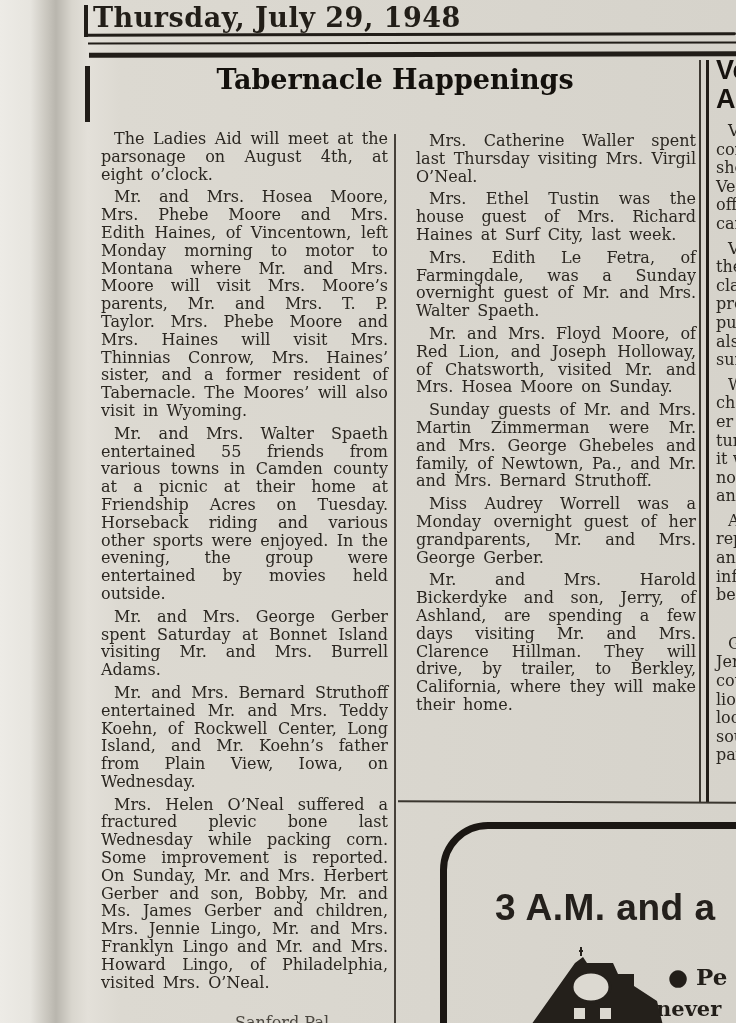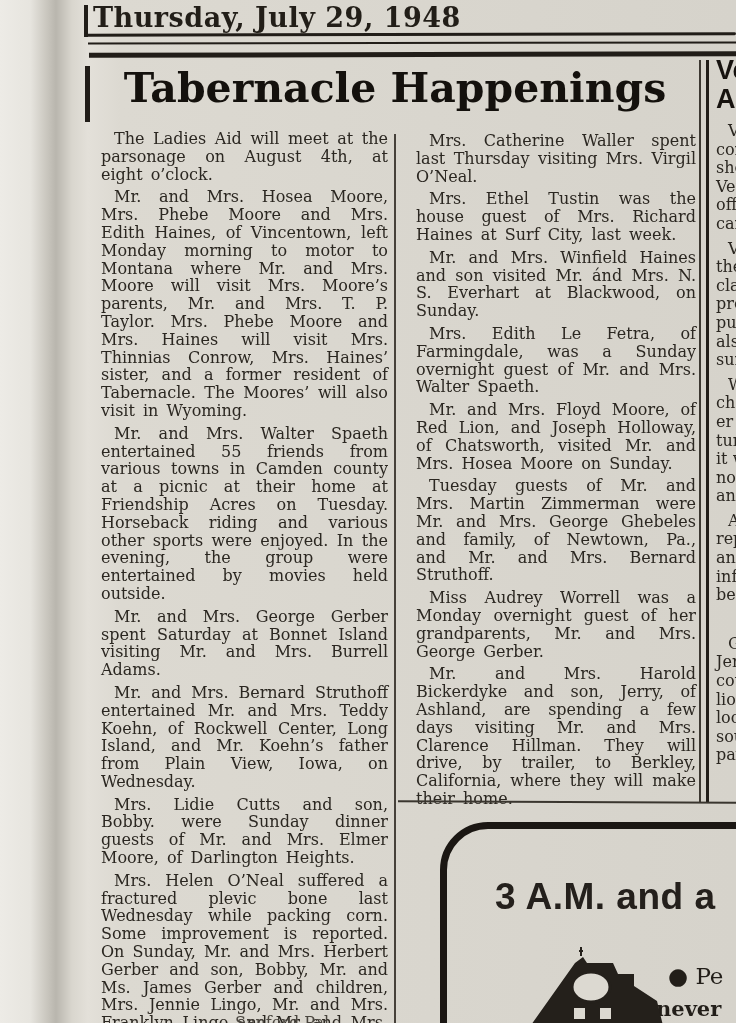--- a/index.html
+++ b/index.html
@@ -4,35 +4,35 @@
 <style>
   html,body{margin:0;padding:0;}
   .page{
     position:relative;width:736px;height:1023px;overflow:hidden;
     background:linear-gradient(90deg,#edebe6 0px,#e7e5df 30px,#cbc8c0 46px,#b9b6ae 56px,#d9d6ce 72px,#e3e0d9 88px,#dcd9d1 120px,#dad7cf 330px,#d6d3cb 736px);
     font-family:"DejaVu Serif", serif;color:#2b2721;
   }
   .abs{position:absolute;}
   .rule{background:#211d18;}
   .date-line{font-size:27px;font-weight:600;letter-spacing:.5px;color:#221e18;white-space:nowrap;}
-  .masthead-title{width:600px;text-align:center;font-size:41px;font-weight:700;color:#14110d;white-space:nowrap;}
+  .masthead-title{width:600px;text-align:center;font-size:27px;font-weight:700;color:#14110d;white-space:nowrap;}
   .news-col{font-size:16px;line-height:17.8px;text-align:justify;word-spacing:3px;}
   .news-col p{margin:0 0 5px 12px;text-indent:13px;}
   .edge-col{width:140px;}
   .edge-headline{font-family:"Liberation Sans",sans-serif;font-weight:bold;font-size:27px;line-height:29px;color:#17130f;white-space:pre-line;}
   .frag-para{font-size:16px;line-height:18.6px;margin:0 0 6px 0;text-indent:12px;white-space:pre-line;}
   .frag-para.gap-before{margin-top:30px;}
   .partial-line{font-size:16px;color:#4a463f;white-space:nowrap;}
   .ad-box{
     left:440px;top:822px;width:420px;height:320px;
     border:7px solid #1b1713;border-radius:48px 0 0 0;
     background:transparent;
   }
   .ad-headline{font-family:"Liberation Sans",sans-serif;font-weight:bold;font-size:37px;letter-spacing:.5px;color:#24201c;white-space:nowrap;}
-  .ad-bullet{font-weight:400;font-size:23px;color:#221e19;white-space:nowrap;}
+  .ad-bullet{font-weight:700;font-size:23px;color:#221e19;white-space:nowrap;}
   .ad-line2{font-weight:700;font-size:21px;color:#221e19;white-space:nowrap;}
 </style>
 </head>
 <body>
 
 <div class="page">
 
   <div class="abs rule" style="left:84px;top:5px;width:4px;height:32px;"></div>
 
   <div class="abs date-line" style="left:93px;top:2px;">Thursday, July 29, 1948</div>
@@ -43,35 +43,33 @@
 
   <div class="abs rule" style="left:85px;top:66px;width:5px;height:56px;"></div>
   <div class="abs masthead-title" style="left:95px;top:64px;">Tabernacle Happenings</div>
 
   <div class="abs news-col" style="left:89px;top:130px;width:299px;">
     <p>The Ladies Aid will meet at the parsonage on August 4th, at eight o’clock.</p>
     <p>Mr. and Mrs. Hosea Moore, Mrs. Phebe Moore and Mrs. Edith Haines, of Vincentown, left Monday morning to motor to Montana where Mr. and Mrs. Moore will visit Mrs. Moore’s parents, Mr. and Mrs. T. P. Taylor. Mrs. Phebe Moore and Mrs. Haines will visit Mrs. Thinnias Conrow, Mrs. Haines’ sister, and a former resident of Tabernacle. The Moores’ will also visit in Wyoming.</p>
     <p>Mr. and Mrs. Walter Spaeth entertained 55 friends from various towns in Camden county at a picnic at their home at Friendship Acres on Tuesday. Horseback riding and various other sports were enjoyed. In the evening, the group were entertained by movies held outside.</p>
     <p>Mr. and Mrs. George Gerber spent Saturday at Bonnet Island visiting Mr. and Mrs. Burrell Adams.</p>
     <p>Mr. and Mrs. Bernard Struthoff entertained Mr. and Mrs. Teddy Koehn, of Rockwell Center, Long Island, and Mr. Koehn’s father from Plain View, Iowa, on Wednesday.</p>
-    <p>Mrs. Lidie Cutts and son, Bobby. were Sunday dinner guests of Mr. and Mrs. Elmer Moore, of Darlington Heights.</p>
     <p>Mrs. Helen O’Neal suffered a fractured plevic bone last Wednesday while packing corn. Some improvement is reported. On Sunday, Mr. and Mrs. Herbert Gerber and son, Bobby, Mr. and Ms. James Gerber and children, Mrs. Jennie Lingo, Mr. and Mrs. Franklyn Lingo and Mr. and Mrs. Howard Lingo, of Philadelphia, visited Mrs. O’Neal.</p>
   </div>
 
   <div class="abs partial-line" style="left:235px;top:1013px;">Sanford Pal</div>
 
   <div class="abs" style="left:394px;top:134px;width:2px;height:889px;background:#46413a;"></div>
 
   <div class="abs news-col" style="left:404px;top:132px;width:292px;">
     <p>Mrs. Catherine Waller spent last Thursday visiting Mrs. Virgil O’Neal.</p>
     <p>Mrs. Ethel Tustin was the house guest of Mrs. Richard Haines at Surf City, last week.</p>
-    <p>Mr. and Mrs. Winfield Haines and son visited Mr. ánd Mrs. N. S. Everhart at Blackwood, on Sunday.</p>
     <p>Mrs. Edith Le Fetra, of Farmingdale, was a Sunday overnight guest of Mr. and Mrs. Walter Spaeth.</p>
     <p>Mr. and Mrs. Floyd Moore, of Red Lion, and Joseph Holloway, of Chatsworth, visited Mr. and Mrs. Hosea Moore on Sunday.</p>
-    <p>Tuesday guests of Mr. and Mrs. Martin Zimmerman were Mr. and Mrs. George Ghebeles and family, of Newtown, Pa., and Mr. and Mrs. Bernard Struthoff.</p>
+    <p>Sunday guests of Mr. and Mrs. Martin Zimmerman were Mr. and Mrs. George Ghebeles and family, of Newtown, Pa., and Mr. and Mrs. Bernard Struthoff.</p>
     <p>Miss Audrey Worrell was a Monday overnight guest of her grandparents, Mr. and Mrs. George Gerber.</p>
     <p>Mr. and Mrs. Harold Bickerdyke and son, Jerry, of Ashland, are spending a few days visiting Mr. and Mrs. Clarence Hillman. They will drive, by trailer, to Berkley, California, where they will make their home.</p>
   </div>
 
   <div class="abs" style="left:699px;top:60px;width:2px;height:742px;background:#3c3831;"></div>
   <div class="abs" style="left:706px;top:60px;width:3px;height:742px;background:#211d18;"></div>
 
   <div class="abs edge-col" style="left:716px;top:56px;">
     <div class="edge-headline">Ve
 Ab</div>
@@ -106,21 +104,21 @@
 cour
 lion
 loca
 sour
 paye</div>
   </div>
 
   <div class="abs" style="left:398px;top:801px;width:338px;height:2px;background:#3a362f;transform:rotate(.25deg);"></div>
 
   <div class="abs ad-box">
-    <div class="abs ad-headline" style="left:48px;top:47px;">3 A.M. and a</div>
+    <div class="abs ad-headline" style="left:48px;top:58px;">3 A.M. and a</div>
     <div class="abs ad-bullet" style="left:221px;top:134px;">● Pe</div>
     <div class="abs ad-line2" style="left:209px;top:167px;">never</div>
     <svg class="abs" style="left:70px;top:118px;" width="150" height="95" viewBox="0 0 150 95">
       <path d="M2,95 L58,16 L66,10 L70,16 L96,16 L101,27 L117,27 L117,39 L140,54 L150,95 Z" fill="#24201b"></path>
       <path d="M62,4 L66,4 M64,0 L64,9" stroke="#24201b" stroke-width="2"></path>
       <ellipse cx="74" cy="40" rx="19" ry="15" fill="#dcd9d1" stroke="#24201b" stroke-width="3"></ellipse>
       <rect x="56" y="60" width="13" height="13" fill="#dcd9d1" stroke="#24201b" stroke-width="2"></rect>
       <rect x="82" y="60" width="13" height="13" fill="#dcd9d1" stroke="#24201b" stroke-width="2"></rect>
       <rect x="48" y="80" width="60" height="15" fill="#24201b"></rect>
     </svg>

